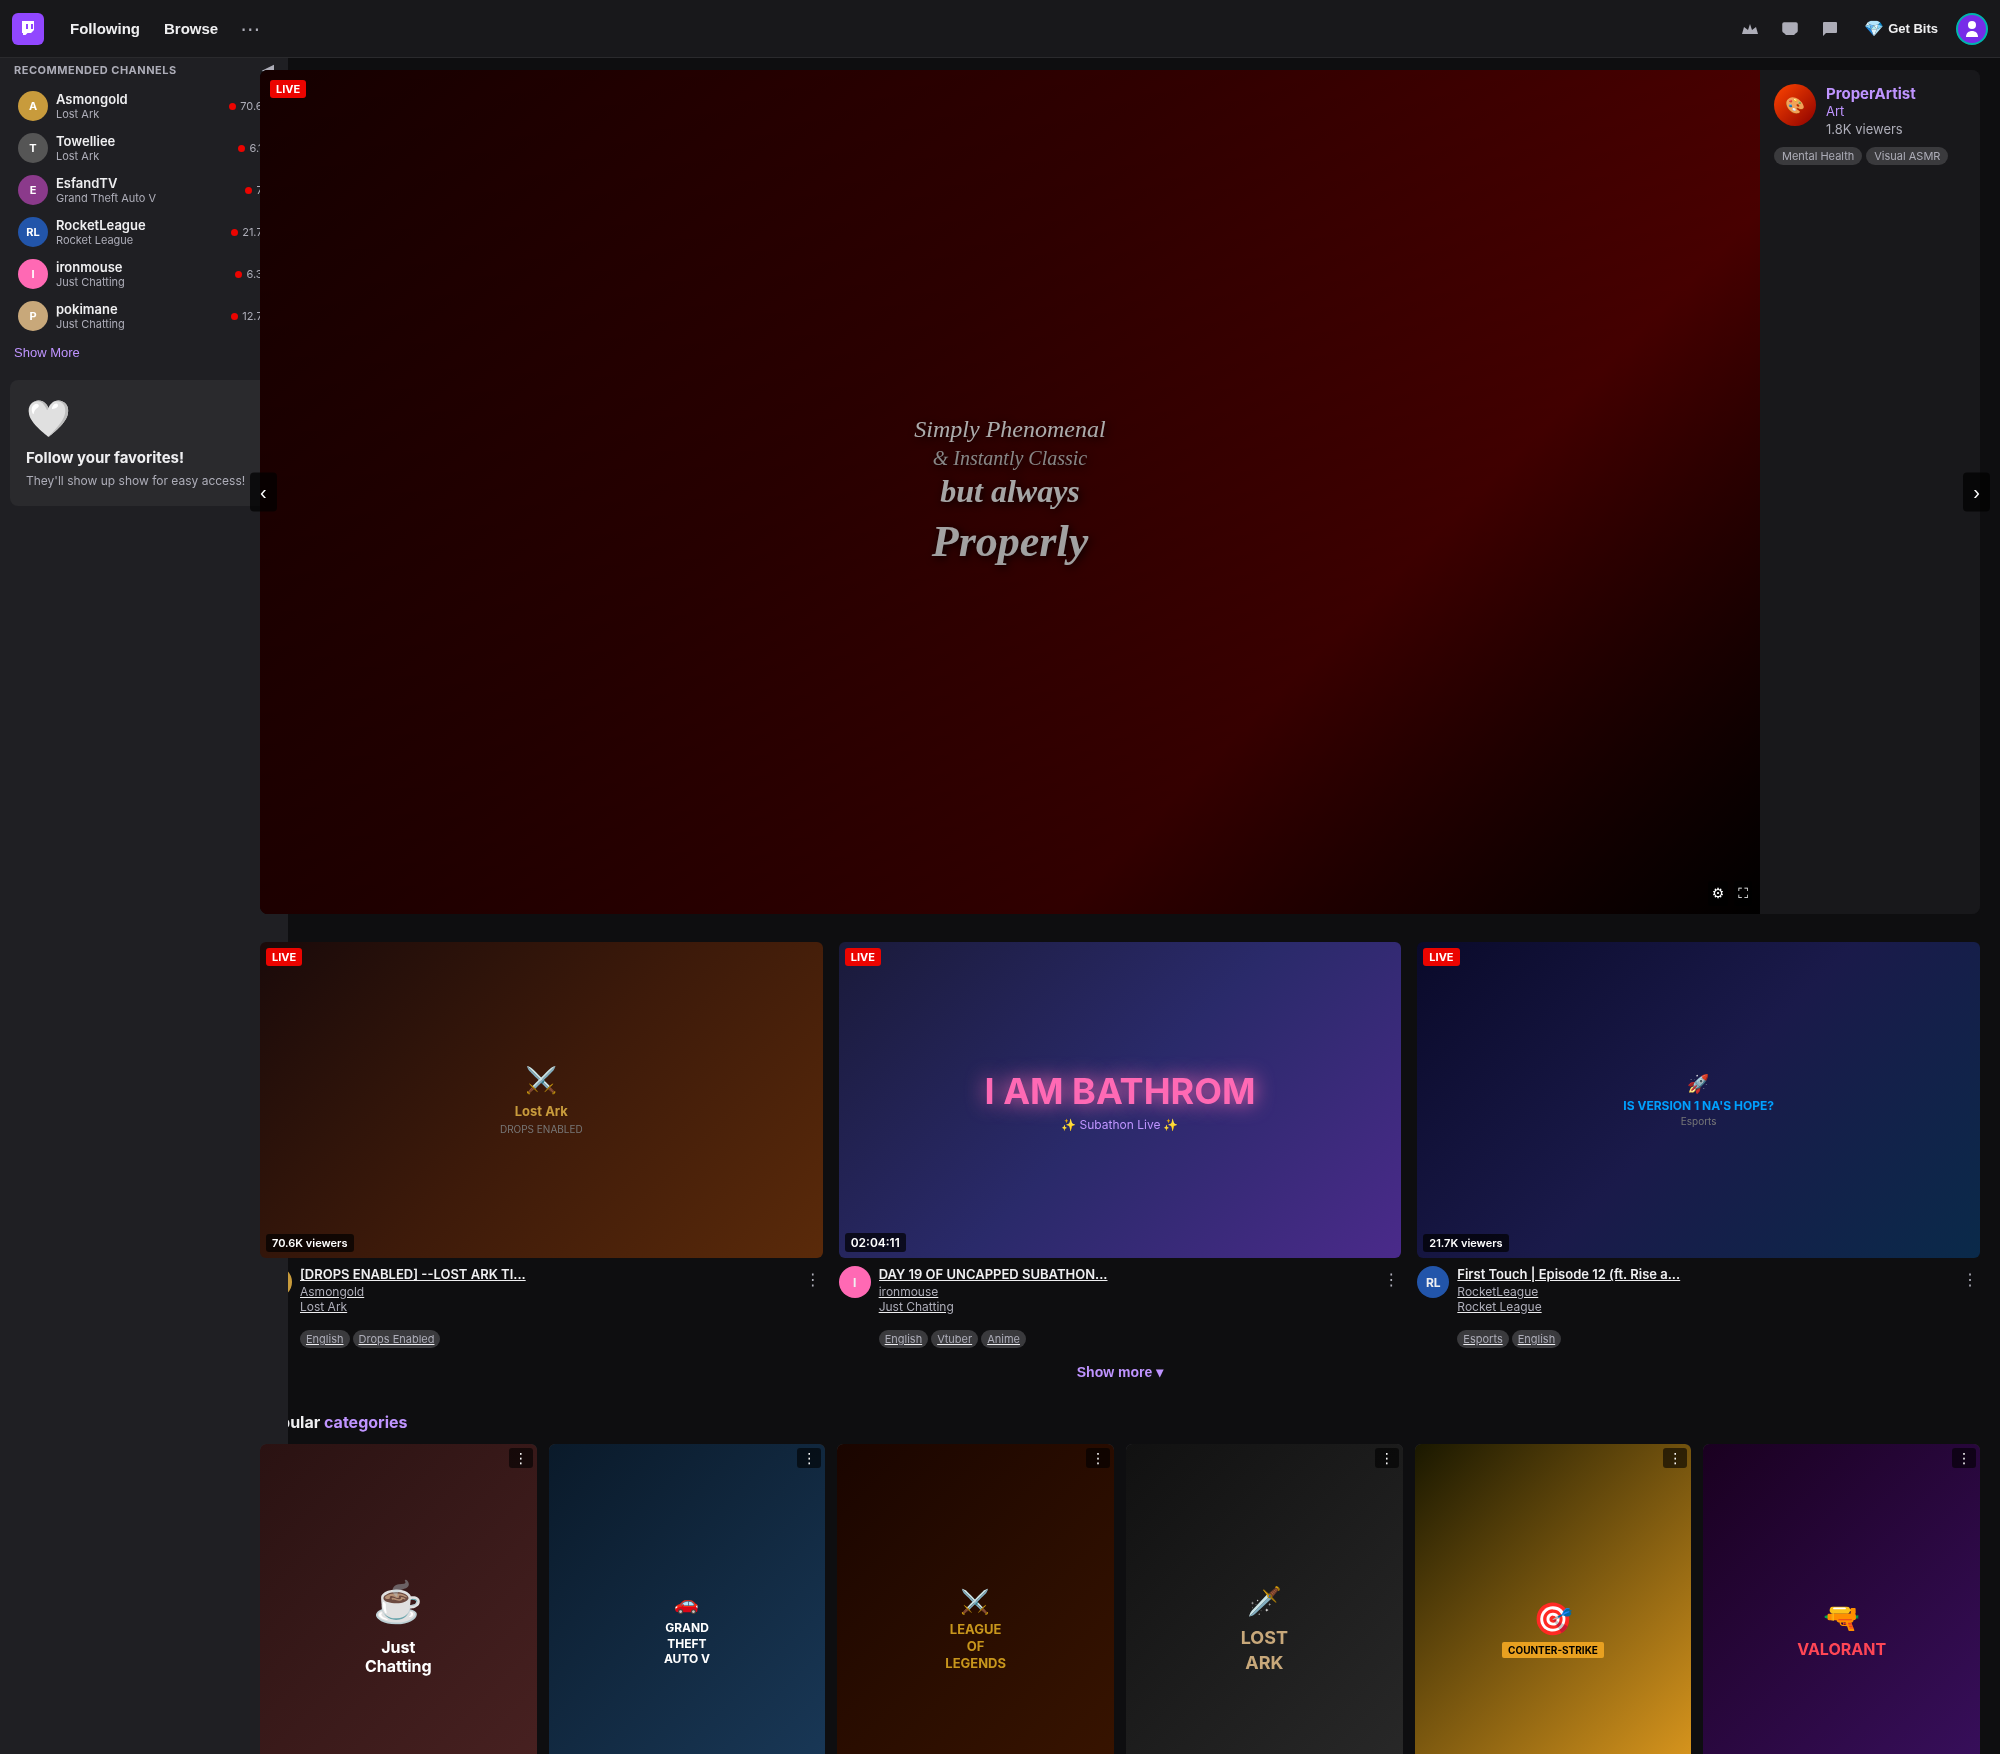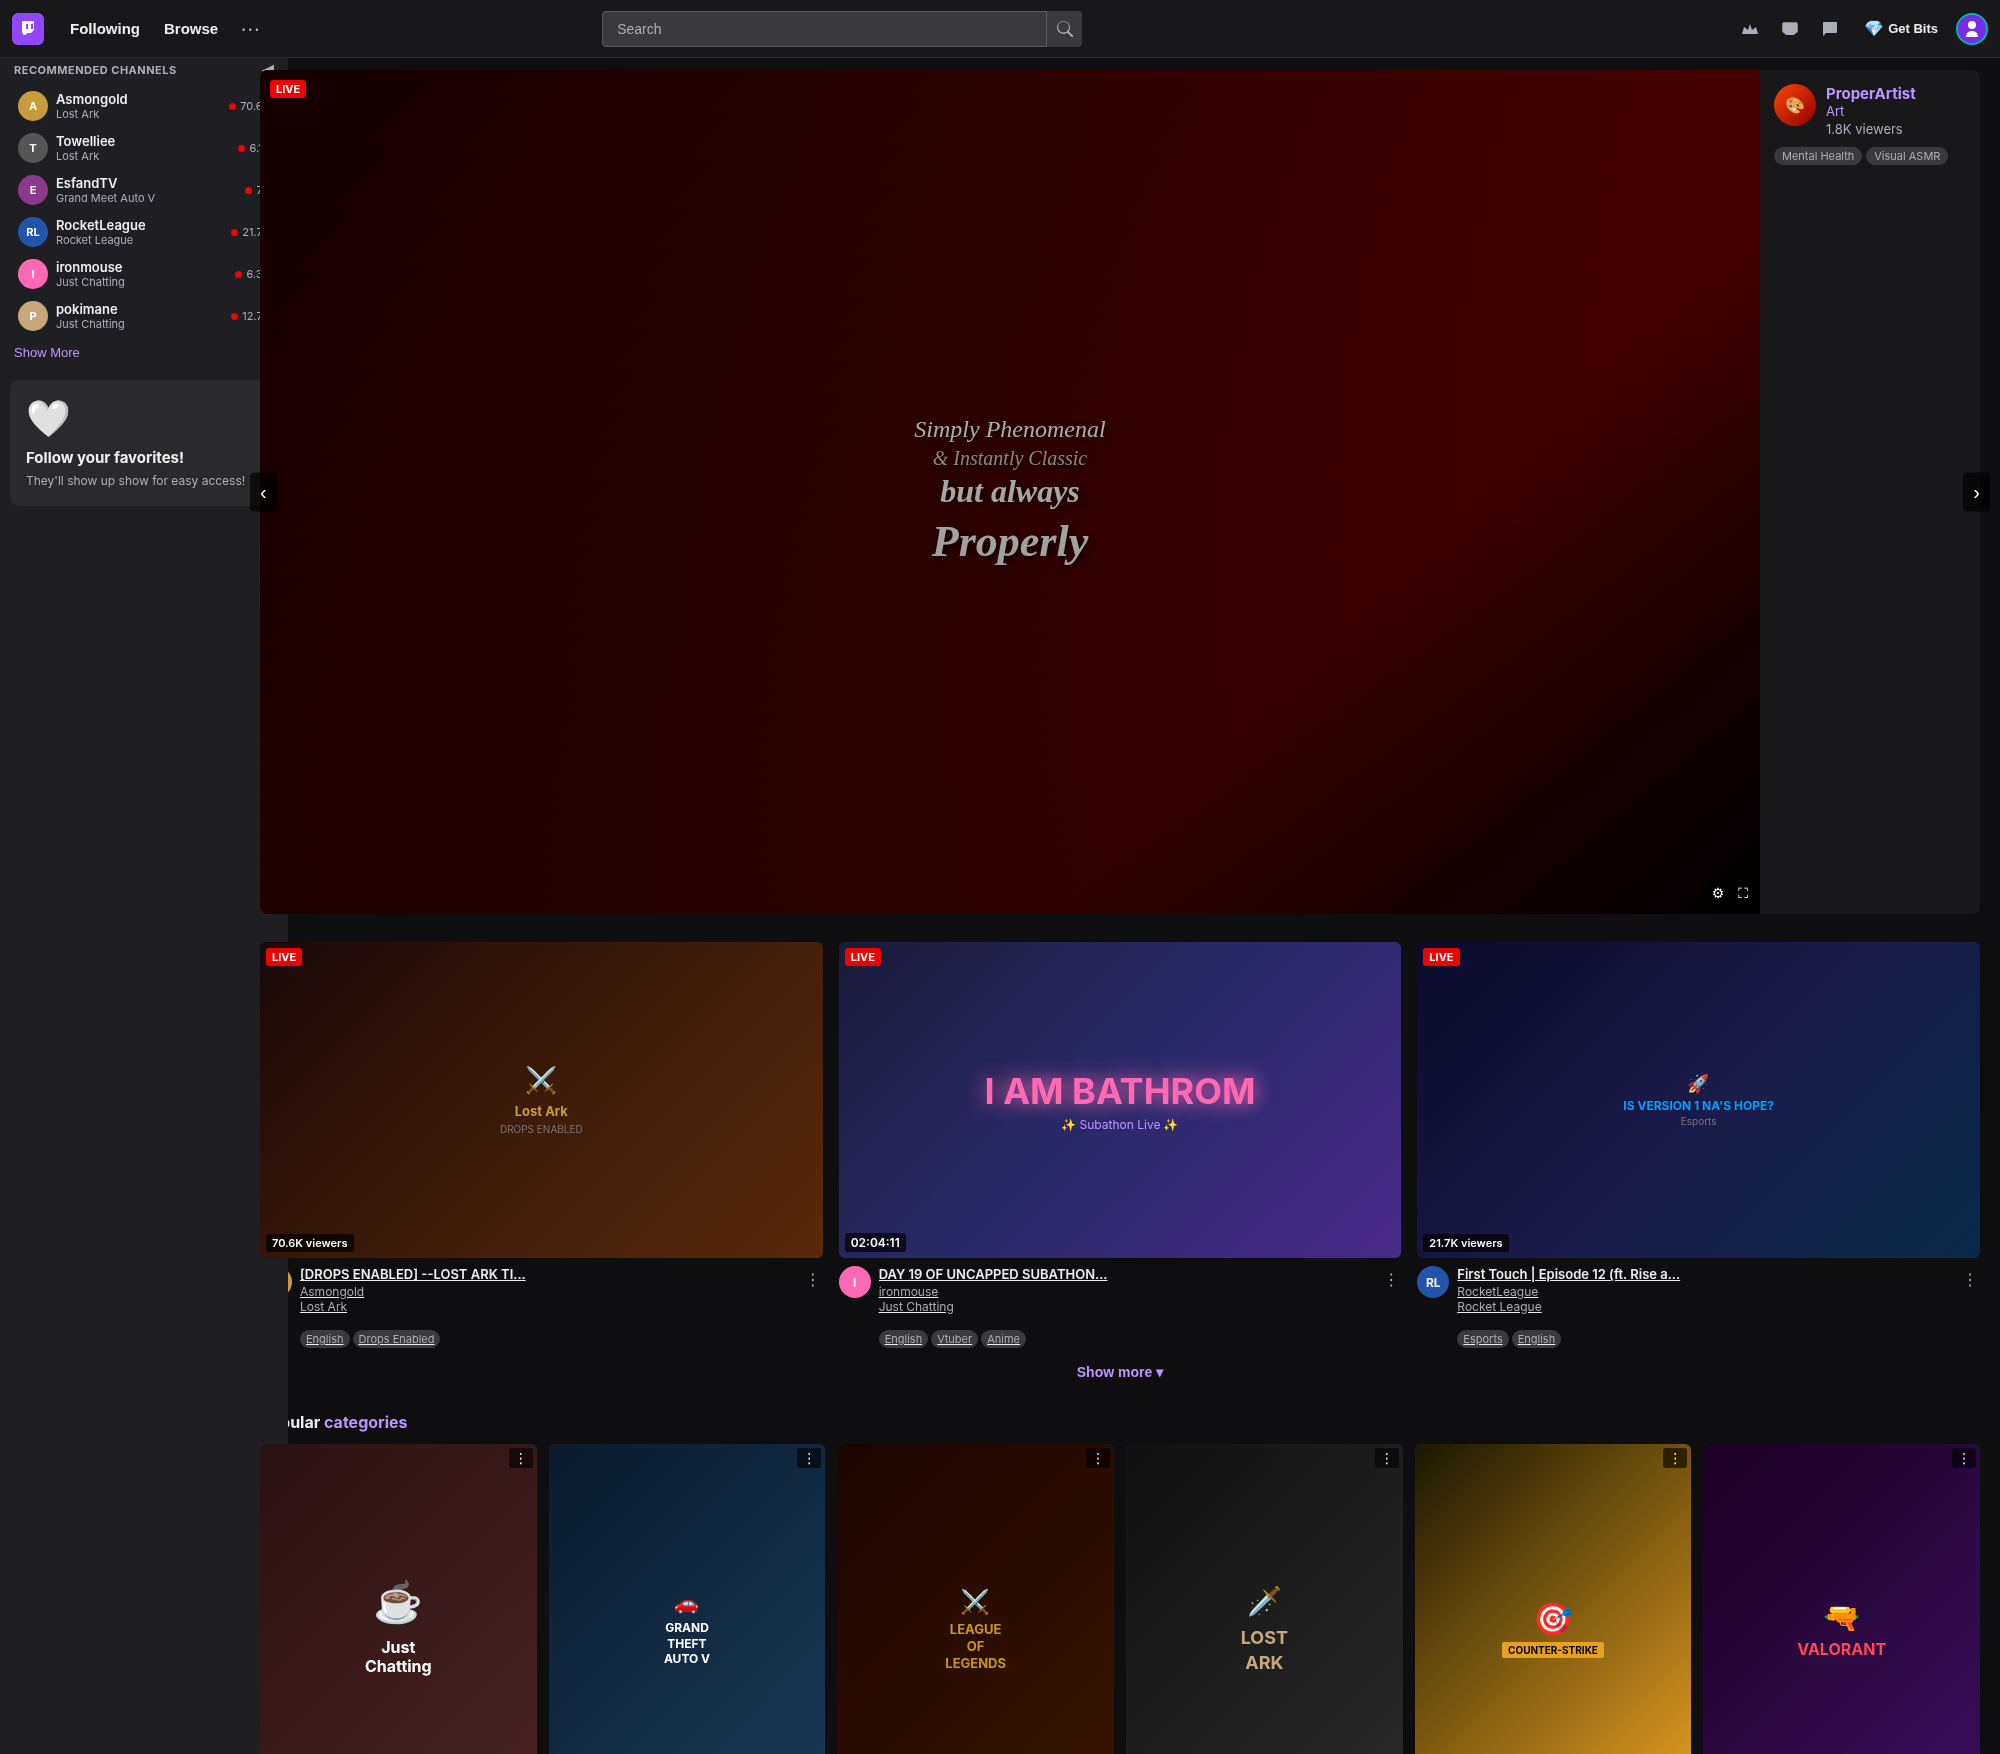--- a/index.html
+++ b/index.html
@@ -245,28 +245,20 @@
       <path d="M8 6H24V18L20 22H16L14 24H10V22H8V6Z" fill="#9147ff"></path>
       <path d="M10 8H22V17L19 20H15.5L13.5 22H11V20H10V8Z" fill="white"></path>
       <rect x="14" y="11" width="2" height="5" fill="#9147ff"></rect>
       <rect x="19" y="11" width="2" height="5" fill="#9147ff"></rect>
     </svg>
   </div>
   <div class="topnav-links">
     <button class="topnav-link">Following</button>
     <button class="topnav-link">Browse</button>
     <span class="topnav-dots">⋯</span>
-  </div>
-  <div class="topnav-search">
-    <input type="text" placeholder="Search" style="">
-    <button class="search-icon-btn">
-      <svg width="16" height="16" viewBox="0 0 16 16" fill="currentColor">
-        <path d="M11.742 10.344a6.5 6.5 0 1 0-1.397 1.398h-.001c.03.04.062.078.098.115l3.85 3.85a1 1 0 0 0 1.415-1.414l-3.85-3.85a1.007 1.007 0 0 0-.115-.099zm-5.242 1.156a5.5 5.5 0 1 1 0-11 5.5 5.5 0 0 1 0 11z"></path>
-      </svg>
-    </button>
   </div>
   <div class="topnav-right">
     <button class="topnav-icon-btn">
       <svg width="20" height="20" viewBox="0 0 20 20" fill="currentColor">
         <path d="M2 15l2-7 4 3 2-6 2 6 4-3 2 7H2z"></path>
       </svg>
     </button>
     <button class="topnav-icon-btn">
       <svg width="20" height="20" viewBox="0 0 20 20" fill="currentColor">
         <path d="M3 4h14v9H3V4zm0 9l3 3h8l3-3"></path>
@@ -319,21 +311,21 @@
     </div>
     <div class="sidebar-viewers">
       <span class="live-dot"></span>
       6.1K
     </div>
   </div>
         <div class="sidebar-channel">
     <div class="sidebar-avatar" style="background:#8b3a8b">E</div>
     <div class="sidebar-channel-info">
       <div class="sidebar-channel-name">EsfandTV</div>
-      <div class="sidebar-channel-game">Grand Meet Auto V</div>
+      <div class="sidebar-channel-game">Grand Theft Auto V</div>
     </div>
     <div class="sidebar-viewers">
       <span class="live-dot"></span>
       7K
     </div>
   </div>
         <div class="sidebar-channel">
     <div class="sidebar-avatar" style="background:#2255aa">RL</div>
     <div class="sidebar-channel-info">
       <div class="sidebar-channel-name">RocketLeague</div>

